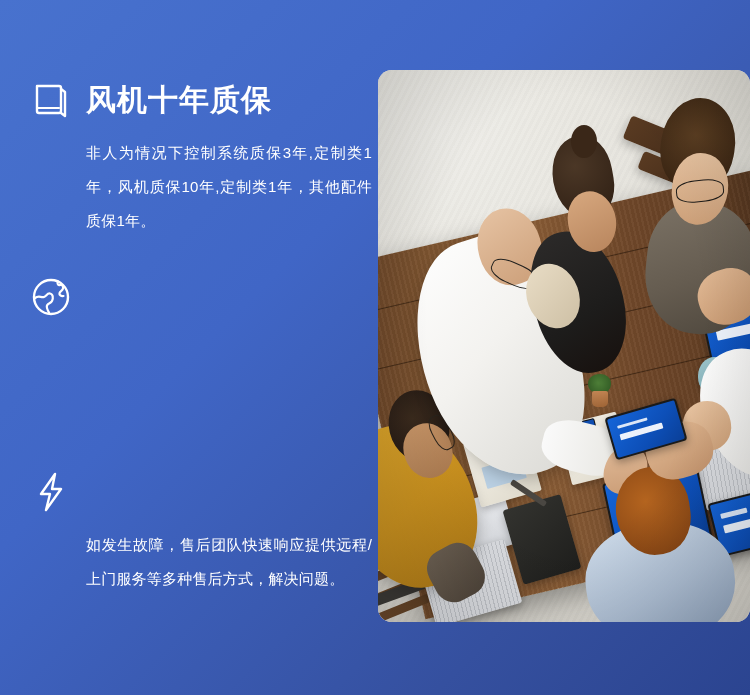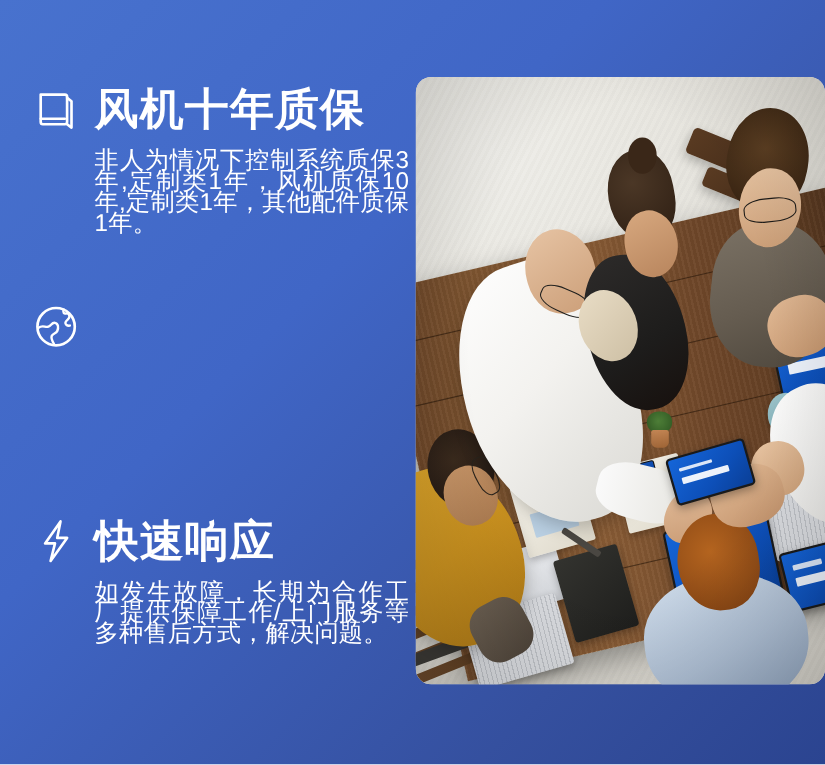--- a/index.html
+++ b/index.html
@@ -33,33 +33,33 @@
     gap:14px;
     height:44px;
   }
   .feature-icon{
     flex:0 0 auto;
     width:42px; height:42px;
     display:flex; align-items:center; justify-content:center;
   }
   .feature-icon svg{ display:block; }
   .feature-title{
-    font-size:40px;
+    font-size:30px;
     font-weight:bold;
     color:#ffffff;
     letter-spacing:1px;
     line-height:1;
     white-space:nowrap;
   }
   .feature-body{
     margin-top:14px;
     margin-left:56px;
     width:286px;
-    font-size:22px;
-    line-height:19px;
+    font-size:15px;
+    line-height:34px;
     color:#ffffff;
     letter-spacing:0.2px;
     text-align:justify;
   }
 
   
   .photo{
     position:absolute;
     left:378px; top:70px;
     width:372px; height:552px;
@@ -499,23 +499,22 @@
       </div>
     </div>
 
     <div class="feature feature-3">
       <div class="feature-head">
         <span class="feature-icon">
           <svg width="40" height="42" viewBox="0 0 40 42" fill="none">
             <path d="M24 3 L10 23 H19 L15 39 L30 18 H21 Z" stroke="#ffffff" stroke-width="2.4" stroke-linejoin="round" stroke-linecap="round"></path>
           </svg>
         </span>
-        <span class="feature-title">快速响应</span>
       </div>
-      <div class="feature-body">如发生故障，长期为合作工厂提供保障工作/上门服务等多种售后方式，解决问题。</div>
+      <div class="feature-body">如发生故障，售后团队快速响应提供远程/上门服务等多种售后方式，解决问题。</div>
     </div>
 
   </div>
 
   <div class="photo" title="俯视角度的商务团队会议照片：人们围坐在木桌旁，使用笔记本电脑和平板电脑，两人握手。">
     <div class="photo-inner">
 
       <div class="floor"></div>
 
       <div class="chair chair-back-l"></div>

